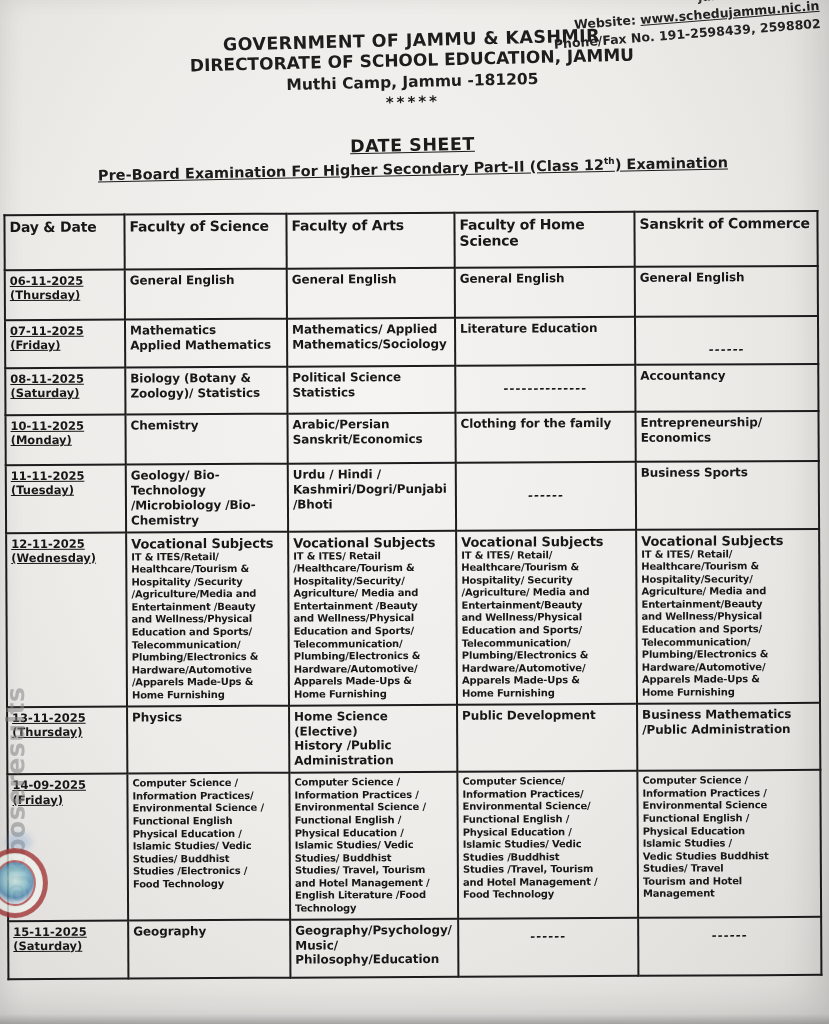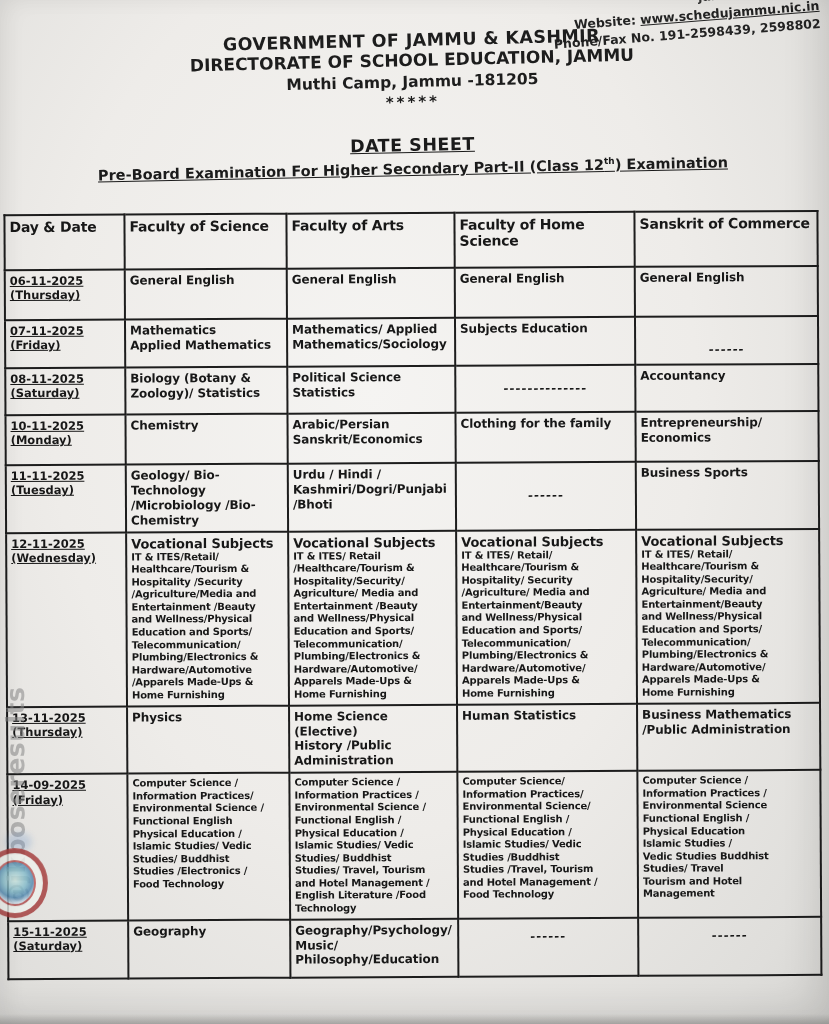--- a/index.html
+++ b/index.html
@@ -132,21 +132,21 @@
           </td>
       <td>
             <div class="body">Mathematics
 Applied Mathematics</div>
           </td>
       <td>
             <div class="body">Mathematics/ Applied
 Mathematics/Sociology</div>
           </td>
       <td>
-            <div class="body">Subjects Education</div>
+            <div class="body">Literature Education</div>
           </td>
       <td class="dash vbot">
             <div class="body">------</div>
           </td>
     </tr>
 
     <tr class="h47">
       <td class="date">
             <div>08-11-2025</div>
             <div>(Saturday)</div>
@@ -286,21 +286,21 @@
           </td>
       <td>
             <div class="body">Physics</div>
           </td>
       <td>
             <div class="body">Home Science (Elective)
 History /Public
 Administration</div>
           </td>
       <td>
-            <div class="body">Human Statistics</div>
+            <div class="body">Public Development</div>
           </td>
       <td>
             <div class="body">Business Mathematics
 /Public Administration</div>
           </td>
     </tr>
 
     <tr>
       <td class="date">
             <div>14-09-2025</div>

